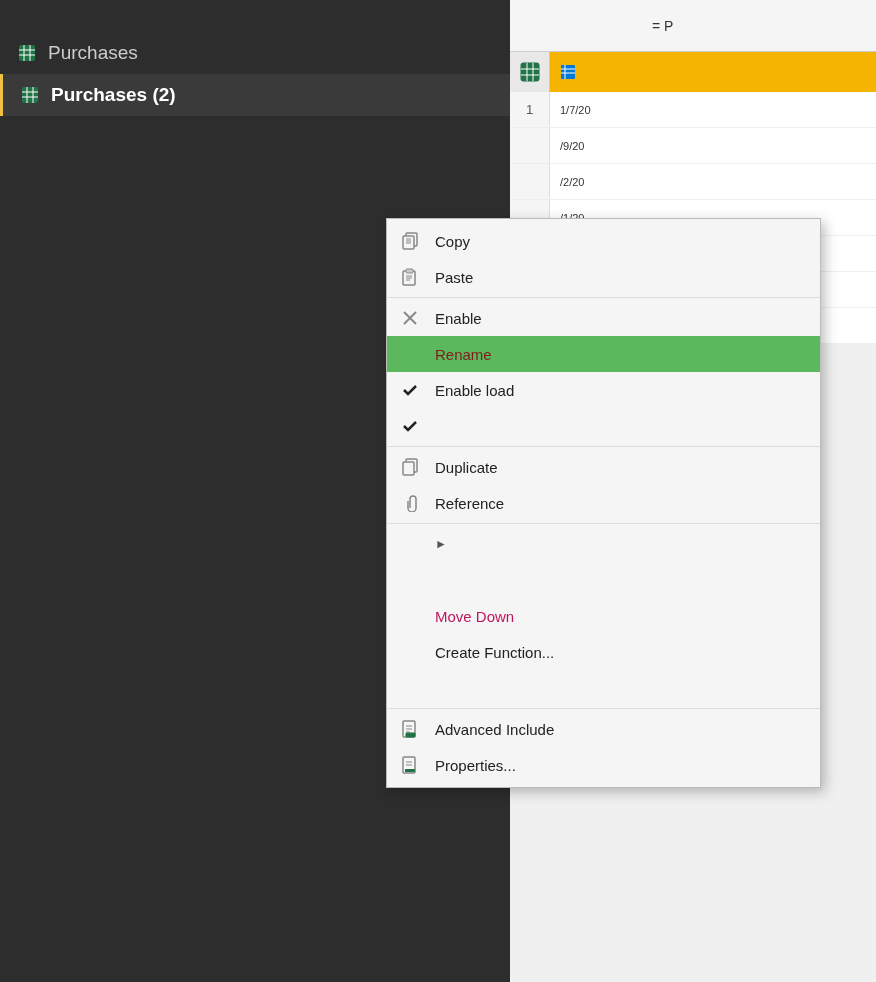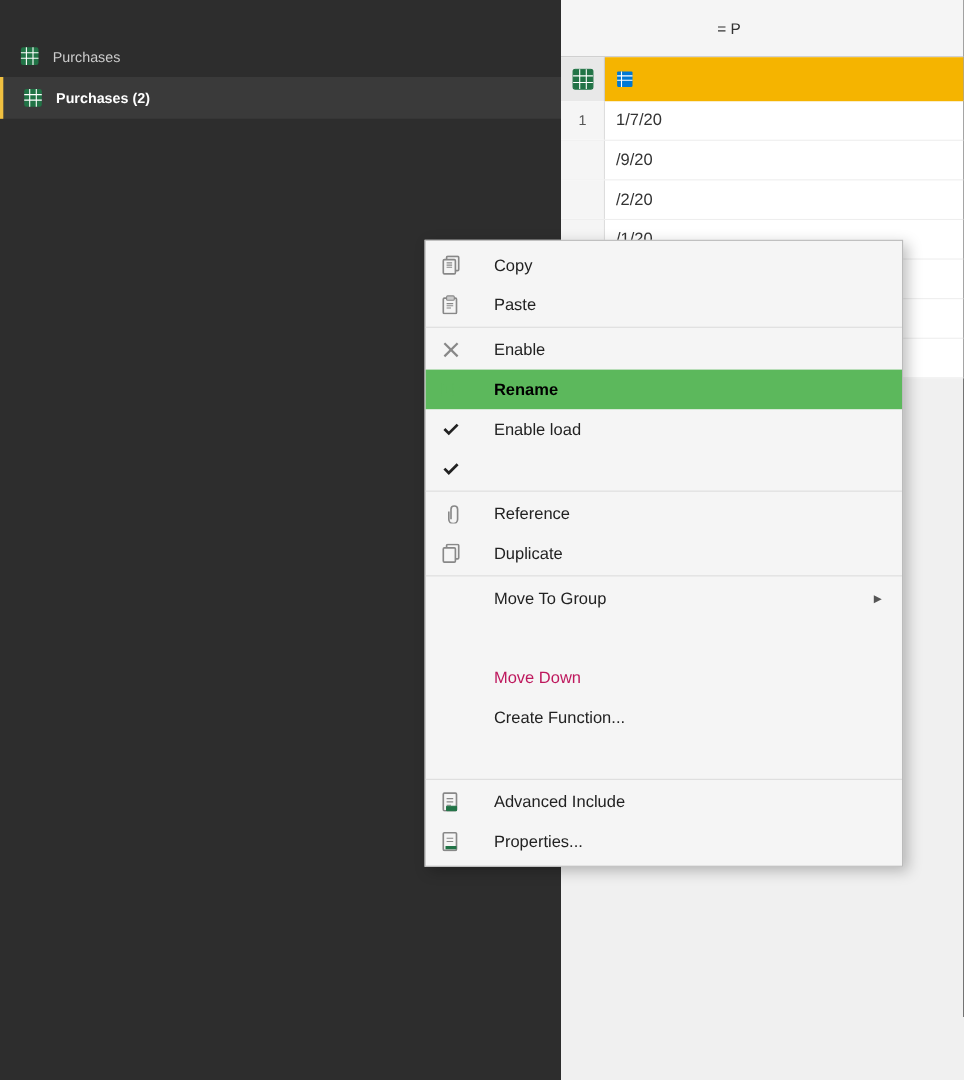--- a/index.html
+++ b/index.html
@@ -42,21 +42,21 @@
       background: none;
       border: none;
     }
 
     .query-item {
       display: flex;
       align-items: center;
       padding: 10px 18px;
       color: #cccccc;
       cursor: pointer;
-      font-size: 13px;
+      font-size: 19px;
       gap: 12px;
       text-align: right;
     }
 
     .query-item.selected {
       background: #3a3a3a;
       border-left: 3px solid #f0c040;
       color: #ffffff;
       font-weight: bold;
     }
@@ -160,21 +160,21 @@
       border-right: 1px solid #ddd;
       font-size: 13px;
       color: #555;
     }
 
     .cell-val {
       flex: 1;
       display: flex;
       align-items: center;
       padding: 0 10px;
-      font-size: 15px;
+      font-size: 11px;
       color: #333;
     }
 
     
     .context-menu {
       position: absolute;
       left: 386px;
       top: 218px;
       width: 435px;
       background: #f5f5f5;
@@ -184,28 +184,27 @@
       padding: 4px 0;
     }
 
     .menu-item {
       display: flex;
       align-items: center;
       padding: 7px 16px 7px 12px;
       font-size: 15px;
       color: #222;
       cursor: pointer;
-      gap: 28px;
+      gap: 14px;
       min-height: 36px;
     }
 
     .menu-item.highlighted {
       background: #5cb85c;
-      color: #000000;
-      font-weight: bold;
+      color: #7f1d1d;
     }
 
     .menu-item.disabled {
       color: #be185d;
       cursor: default;
     }
 
     .menu-icon {
       width: 22px;
       height: 22px;
@@ -404,40 +403,39 @@
         <svg width="18" height="18" viewBox="0 0 18 18">
         <polyline points="3,9 7,13 15,5" stroke="#222" stroke-width="2.5" fill="none"></polyline>
       </svg>
       </span>
 
   </div>
     <div class="menu-divider"></div>
     <div class="menu-item">
     <span class="menu-icon">
         <svg width="18" height="18" viewBox="0 0 18 18" fill="none">
-        <path d="M9 14V5C9 3.3 10.3 2 12 2s3 1.3 3 3v9c0 2.2-1.8 4-4 4s-4-1.8-4-4V7" stroke="#888" stroke-width="1.5" fill="none"></path>
-      </svg>
-      </span>
-    <span class="menu-label">Reference</span>
-
-  </div>
-    <div class="menu-item">
-    <span class="menu-icon">
-        <svg width="18" height="18" viewBox="0 0 18 18" fill="none">
         <rect x="5" y="1" width="11" height="13" rx="1" stroke="#888" stroke-width="1.5" fill="#f5f5f5"></rect>
         <rect x="2" y="4" width="11" height="13" rx="1" stroke="#888" stroke-width="1.5" fill="#f5f5f5"></rect>
       </svg>
       </span>
     <span class="menu-label">Duplicate</span>
 
   </div>
+    <div class="menu-item">
+    <span class="menu-icon">
+        <svg width="18" height="18" viewBox="0 0 18 18" fill="none">
+        <path d="M9 14V5C9 3.3 10.3 2 12 2s3 1.3 3 3v9c0 2.2-1.8 4-4 4s-4-1.8-4-4V7" stroke="#888" stroke-width="1.5" fill="none"></path>
+      </svg>
+      </span>
+    <span class="menu-label">Reference</span>
+
+  </div>
     <div class="menu-divider"></div>
     <div class="menu-item">
     <span class="menu-icon"></span>
-    <span class="menu-label">Move To Group</span>
     <span class="menu-arrow">►</span>
   </div>
     <div class="menu-item">
     <span class="menu-icon"></span>
 
   </div>
     <div class="menu-item disabled">
     <span class="menu-icon"></span>
     <span class="menu-label">Move Down</span>
 

